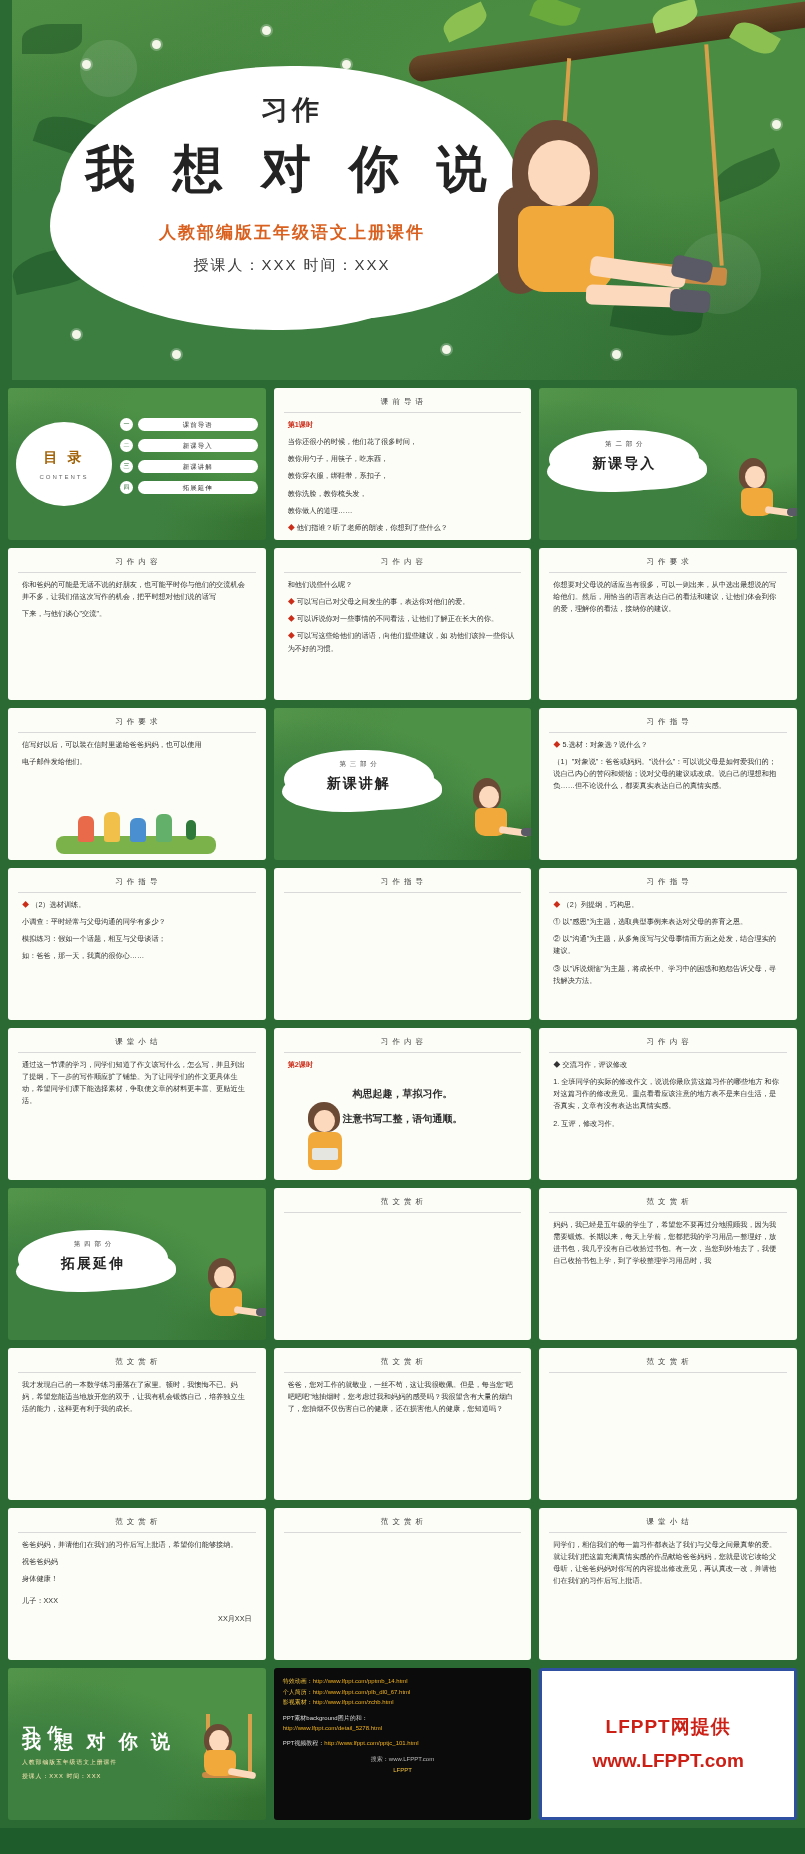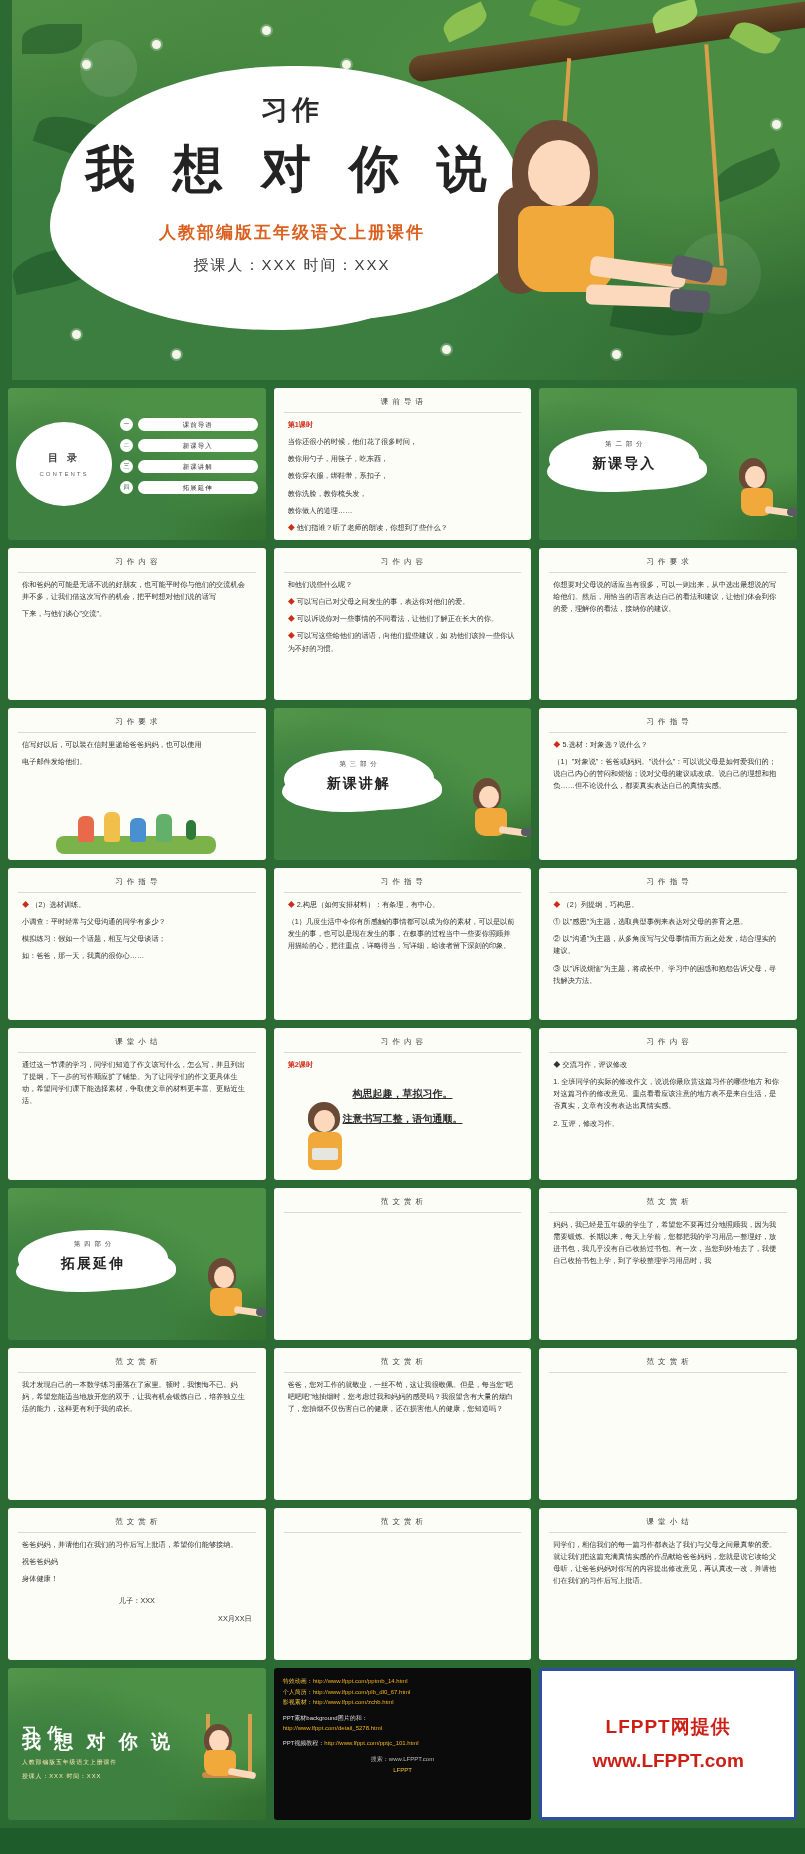--- a/index.html
+++ b/index.html
@@ -93,21 +93,21 @@
     padding-bottom: 3px;
     margin-bottom: 6px;
     letter-spacing: 1px;
   }
   .slide .body { padding: 0 4px; }
   .slide p { margin: 0 0 5px 0; }
   .red { color: #cc2d18; font-weight: bold; }
   .bullet::before { content:"◆ "; color:#cc2d18; }
   .dbul::before { content:"◆ "; color:#333; }
   .center { text-align:center; }
-  .big { font-size: 10px; font-weight:bold;text-decoration:underline; }
+  .big { font-size: 10px; font-weight:bold; }
 
   
   .greenslide {
     background:
       radial-gradient(ellipse at 15% 85%, #3e8040 0 35%, transparent 65%),
       radial-gradient(ellipse at 80% 20%, #4d9146 0 30%, transparent 60%),
       linear-gradient(150deg, #53954a, #32702f);
     padding: 0;
   }
   .sect-cloud {
@@ -121,21 +121,21 @@
   .sect-label { position:absolute; left: 14px; top: 50px; width: 142px; text-align:center; }
   .sect-num { font-size: 6.5px; color:#444; letter-spacing:1px; }
   .sect-name { font-size: 14px; font-weight:bold; color:#222; letter-spacing:2px; margin-top:3px; }
 
   
   .toc-circle {
     position:absolute; left: 8px; top: 34px; width: 96px; height: 84px;
     background: #fff; border-radius: 50%;
     display:flex; flex-direction:column; align-items:center; justify-content:center;
   }
-  .toc-title { font-size: 10px; font-weight:bold; color:#404040; letter-spacing:3px; }
+  .toc-title { font-size: 14px; font-weight:bold; color:#a16207; letter-spacing:3px; }
   .toc-en { font-size: 6px; color:#666; letter-spacing:2px; margin-top:3px; }
   .toc-list { position:absolute; left: 112px; top: 30px; right: 8px; }
   .toc-row { display:flex; align-items:center; margin-bottom: 8px; }
   .toc-badge {
     width: 13px; height: 13px; border-radius:50%;
     background:#fff; color:#2e6b33; font-size:6px;
     display:flex; align-items:center; justify-content:center; margin-right:5px;
     flex: 0 0 auto;
   }
   .toc-line { flex:1; height: 13px; background:#fff; border-radius:7px;
@@ -344,24 +344,20 @@
       <div class="body">
         <p class="bullet">（2）选材训练。</p>
         <p>小调查：平时经常与父母沟通的同学有多少？</p>
         <p>模拟练习：假如一个话题，相互与父母谈话；</p>
         <p>如：爸爸，那一天，我真的很你心……</p>
       </div>
     </div>
 
     <div class="slide">
       <div class="hdr">习 作 指 导</div>
-      <div class="body">
-        <p class="bullet">2.构思（如何安排材料）：有条理，有中心。</p>
-        <p>（1）几度生活中令你有所感触的事情都可以成为你的素材，可以是以前发生的事，也可以是现在发生的事，在叙事的过程当中一些要你照顾并用描绘的心，把往重点，详略得当，写详细，给读者留下深刻的印象。</p>
-      </div>
     </div>
 
     <div class="slide">
       <div class="hdr">习 作 指 导</div>
       <div class="body">
         <p class="bullet">（2）列提纲，巧构思。</p>
         <p>① 以"感恩"为主题，选取典型事例来表达对父母的养育之恩。</p>
         <p>② 以"沟通"为主题，从多角度写与父母事情而方面之处发，结合理实的建议。</p>
         <p>③ 以"诉说烦恼"为主题，将成长中、学习中的困惑和抱怨告诉父母，寻找解决方法。</p>
       </div>
@@ -441,21 +437,21 @@
     <div class="slide">
       <div class="hdr">范 文 赏 析</div>
     </div>
 
     <div class="slide">
       <div class="hdr">范 文 赏 析</div>
       <div class="body">
         <p>爸爸妈妈，并请他们在我们的习作后写上批语，希望你们能够接纳。</p>
         <p>祝爸爸妈妈</p>
         <p>身体健康！</p>
-        <p style="text-align:center;margin-top:10px;">儿子：XXX</p>
+        <p style="text-align:left;margin-top:10px;">儿子：XXX</p>
         <p style="text-align:right;">XX月XX日</p>
       </div>
     </div>
 
     <div class="slide">
       <div class="hdr">范 文 赏 析</div>
     </div>
 
     <div class="slide">
       <div class="hdr">课 堂 小 结</div>

